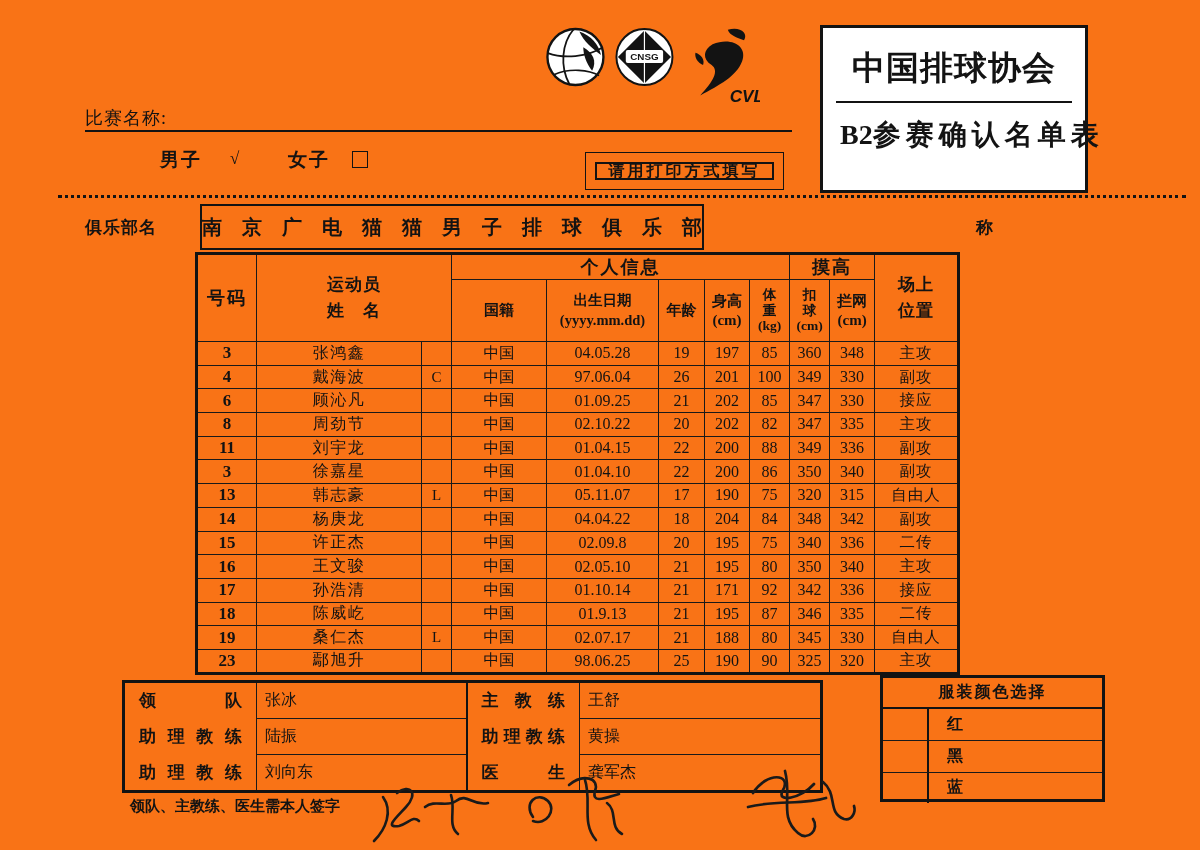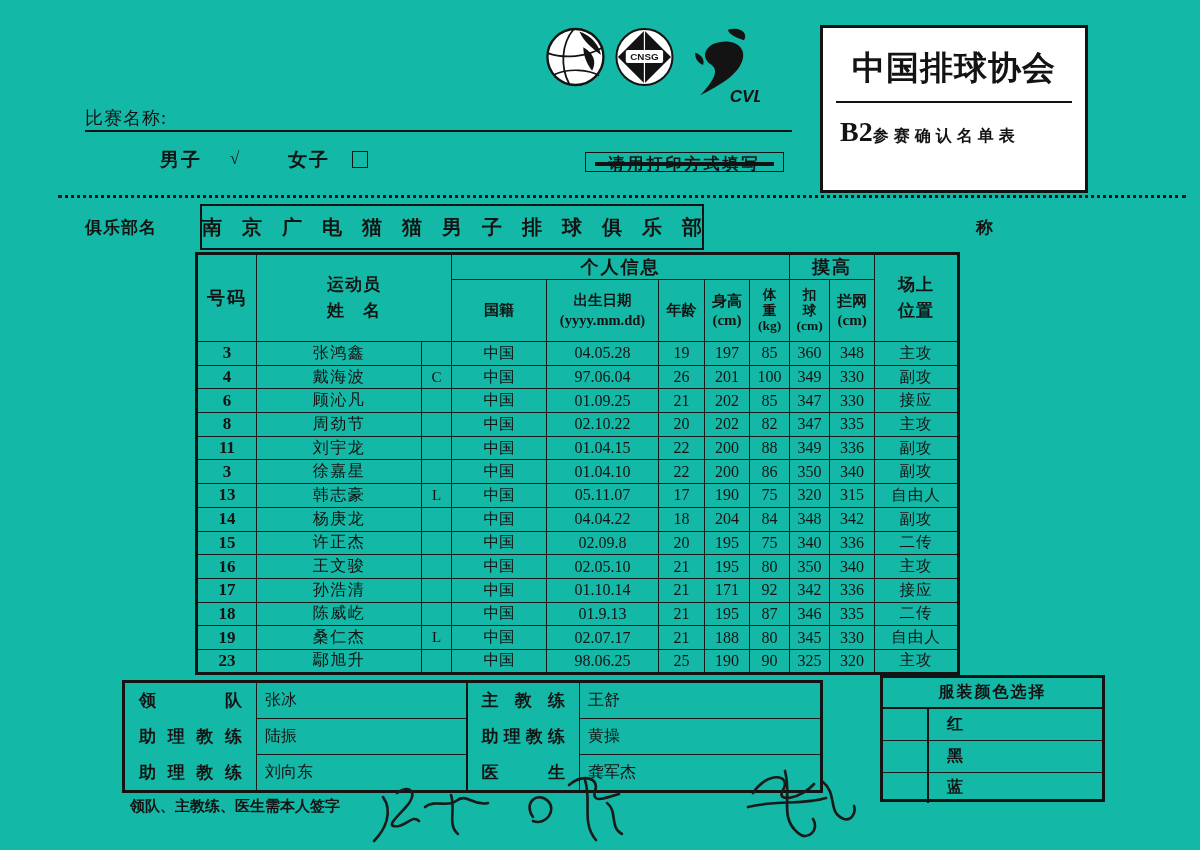--- a/index.html
+++ b/index.html
@@ -1,42 +1,42 @@
 <!DOCTYPE html>
 <html><head>
 <meta charset="utf-8">
 <style>
   html,body{margin:0;padding:0;background:#e8e8e8;}
-  .page{position:relative;width:1200px;height:850px;background:#14b8a6;overflow:hidden;
+  .page{position:relative;width:1200px;height:850px;background:#f97316;overflow:hidden;
         font-family:"Liberation Serif","DejaVu Serif",serif;color:#131313;}
 
   
   .logos{position:absolute;left:544px;top:24px;width:216px;height:86px;display:flex;align-items:flex-start;}
 
   
   .assoc-box{position:absolute;left:820px;top:25px;width:268px;height:168px;border:3px solid #131313;background:#fff;box-sizing:border-box;}
   .assoc-title{margin:18px 13px 0 13px;padding-bottom:10px;border-bottom:2.5px solid #131313;
                font-size:33px;font-weight:bold;text-align:center;letter-spacing:1px;white-space:nowrap;}
   .assoc-sub{margin:13px 0 0 17px;white-space:nowrap;}
   .assoc-sub .b2{font-size:28px;font-weight:bold;}
-  .assoc-sub .rest{font-size:16px;font-weight:bold;letter-spacing:5px;}
+  .assoc-sub .rest{font-size:28px;font-weight:bold;letter-spacing:5px;}
 
   
   .comp-label{position:absolute;left:85px;top:106px;font-size:18px;font-weight:normal;letter-spacing:1px;}
   .comp-underline{position:absolute;left:85px;top:130px;width:707px;border-top:2.5px solid #131313;}
   .comp-name{position:absolute;left:180px;top:103px;width:612px;text-align:center;font-size:21px;font-weight:bold;letter-spacing:1px;}
 
   
   .gender-men{position:absolute;left:160px;top:147px;font-size:19px;font-weight:bold;letter-spacing:2px;}
   .gender-men-mark{position:absolute;left:230px;top:149px;font-size:17px;font-weight:bold;}
   .gender-women{position:absolute;left:288px;top:147px;font-size:19px;font-weight:bold;letter-spacing:2px;}
   .gender-women-box{position:absolute;left:352px;top:151px;width:14px;height:15px;border:1.8px solid #131313;}
 
   
-  .print-box{position:absolute;left:585px;top:152px;width:199px;height:20px;border:1.5px solid #131313;
+  .print-box{position:absolute;left:585px;top:152px;width:199px;height:38px;border:1.5px solid #131313;
              box-sizing:border-box;padding:9px;}
   .print-box-inner{width:100%;height:100%;border:2px solid #131313;box-sizing:border-box;
              display:flex;align-items:center;justify-content:center;font-size:16px;font-weight:bold;letter-spacing:3px;}
 
   .dotted-divider{position:absolute;left:58px;top:195px;width:1128px;border-top:3px dotted #131313;}
 
   
   .club-label-left{position:absolute;left:85px;top:216px;font-size:17px;font-weight:bold;letter-spacing:1px;}
   .club-box{position:absolute;left:200px;top:204px;width:504px;height:46px;border:2.5px solid #131313;box-sizing:border-box;
             display:flex;align-items:center;justify-content:center;}

